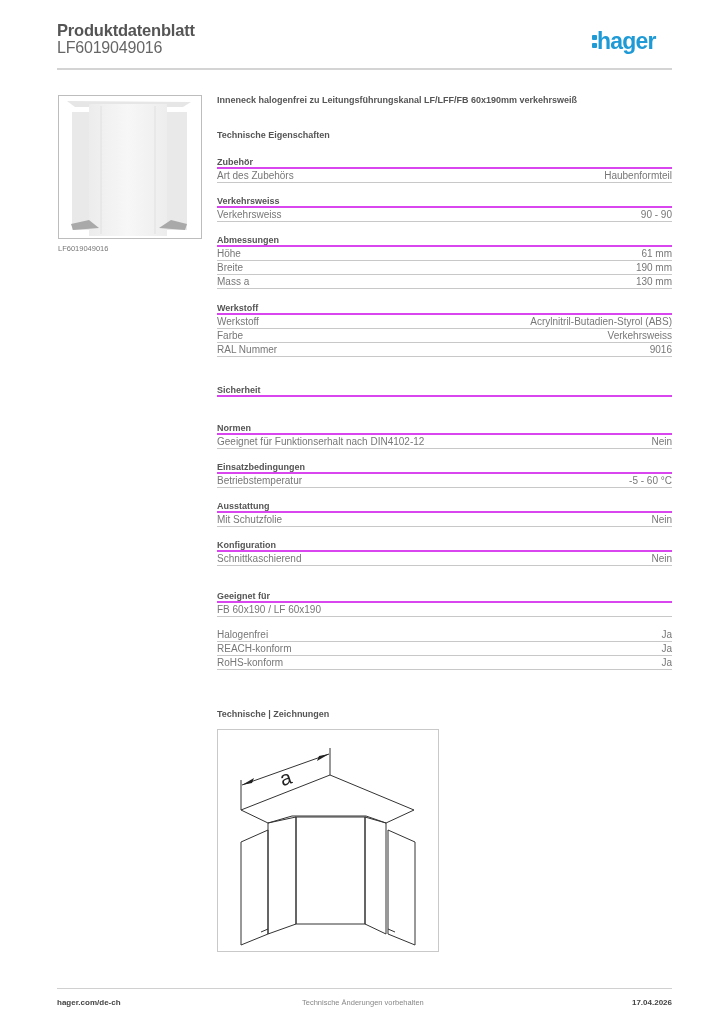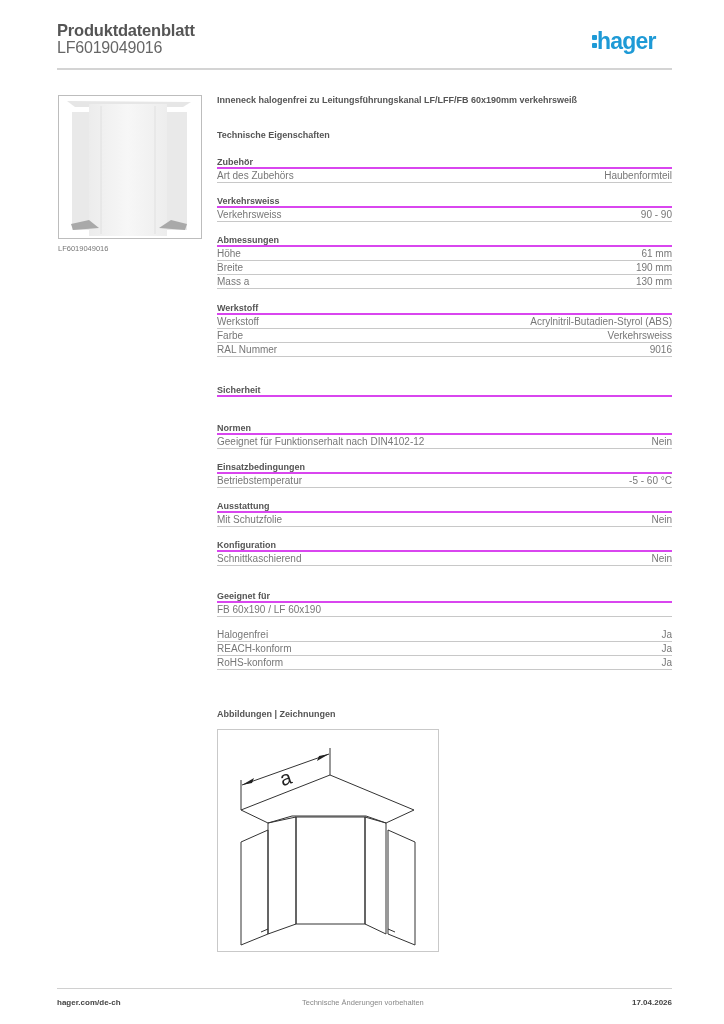--- a/index.html
+++ b/index.html
@@ -168,21 +168,21 @@
     <div class="row">
         <span>REACH-konform</span>
         <span class="val">Ja</span>
       </div>
     <div class="row">
         <span>RoHS-konform</span>
         <span class="val">Ja</span>
       </div>
   </div>
 
-  <div class="fig-title" style="top:614px">Abbildungen | Zeichnungen</div>
+  <div class="fig-title" style="top:614px">Technische | Zeichnungen</div>
 </div>
 
 <div class="drawing">
   <svg width="220" height="221" viewBox="0 0 220 221">
     <g fill="none" stroke="#333" stroke-width="1">
 
       <line x1="23" y1="50" x2="23" y2="80"></line>
       <line x1="112" y1="18" x2="112" y2="45"></line>
       <line x1="24" y1="55" x2="111" y2="24"></line>
 

